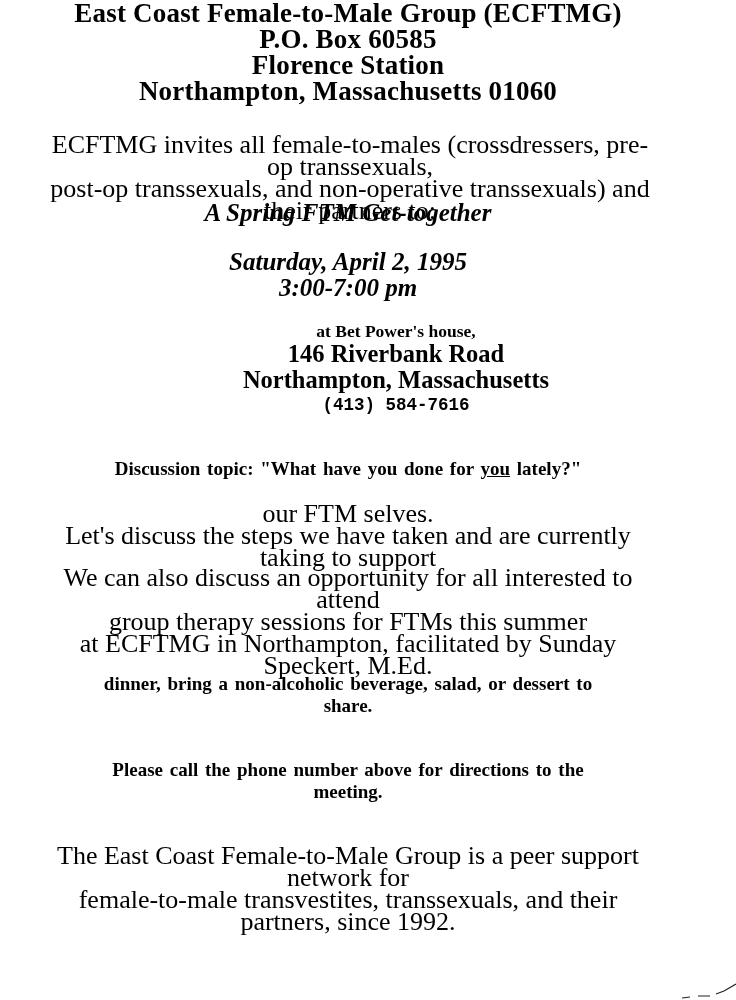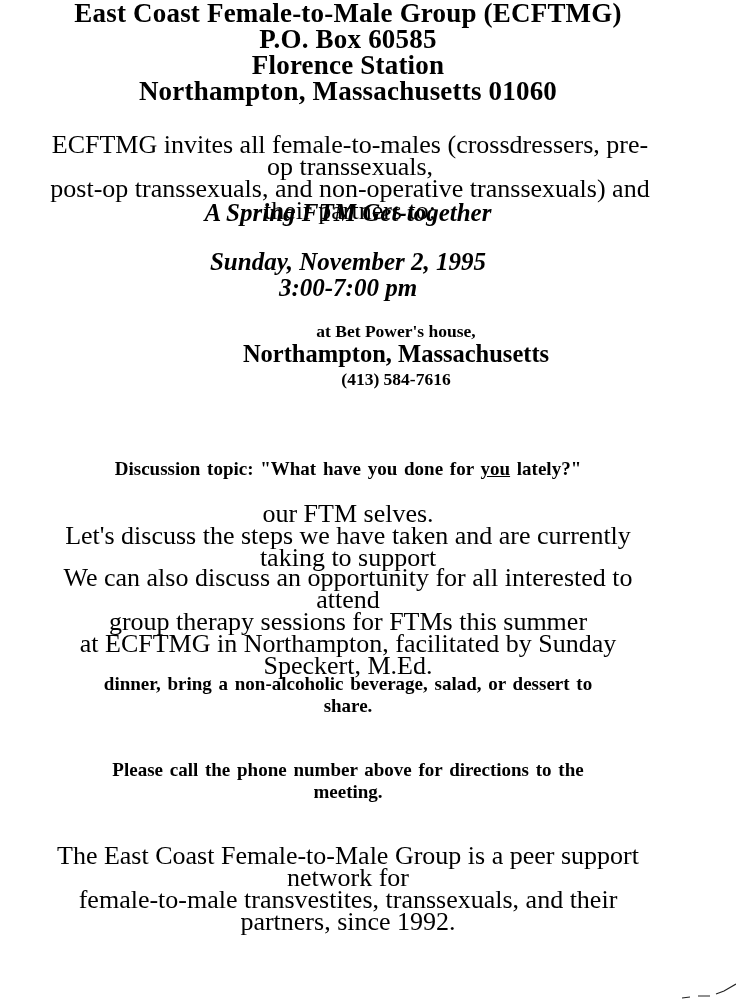--- a/index.html
+++ b/index.html
@@ -28,28 +28,29 @@
 </div>
 
 <div class="blk body" style="top:134px; width:614px;">
   <div>ECFTMG invites all female-to-males (crossdressers, pre-op transsexuals,</div>
   <div>post-op transsexuals, and non-operative transsexuals) and their partners to:</div>
 </div>
 
 <div class="blk big" style="top:200px;">A Spring FTM Get-together</div>
 
 <div class="blk big" style="top:249px;">
-  <div>Sunday, November 2, 1995</div>
+  <div>Saturday, April 2, 1995</div>
   <div>3:00-7:00 pm</div>
 </div>
 
 <div class="blk" style="top:321px;padding-left:48px;">
   <div class="mid">at Bet Power's house,</div>
+  <div class="addr">146 Riverbank Road</div>
   <div class="addr">Northampton, Massachusetts</div>
-  <div class="mid" style="margin-top:2px;">(413)  584-7616</div>
+  <div class="mid" style="margin-top:2px;font-family:Liberation Mono, monospace;">(413)  584-7616</div>
 </div>
 
 <div class="blk bold19" style="top:458px;">
   <span>Discussion topic: "What have you done for </span><u>you</u><span> lately?"</span>
 </div>
 
 <div class="blk body" style="top:503px;">
   <div>our FTM selves.</div>
   <div>Let's discuss the steps we have taken and are currently taking to support</div>
 </div>

